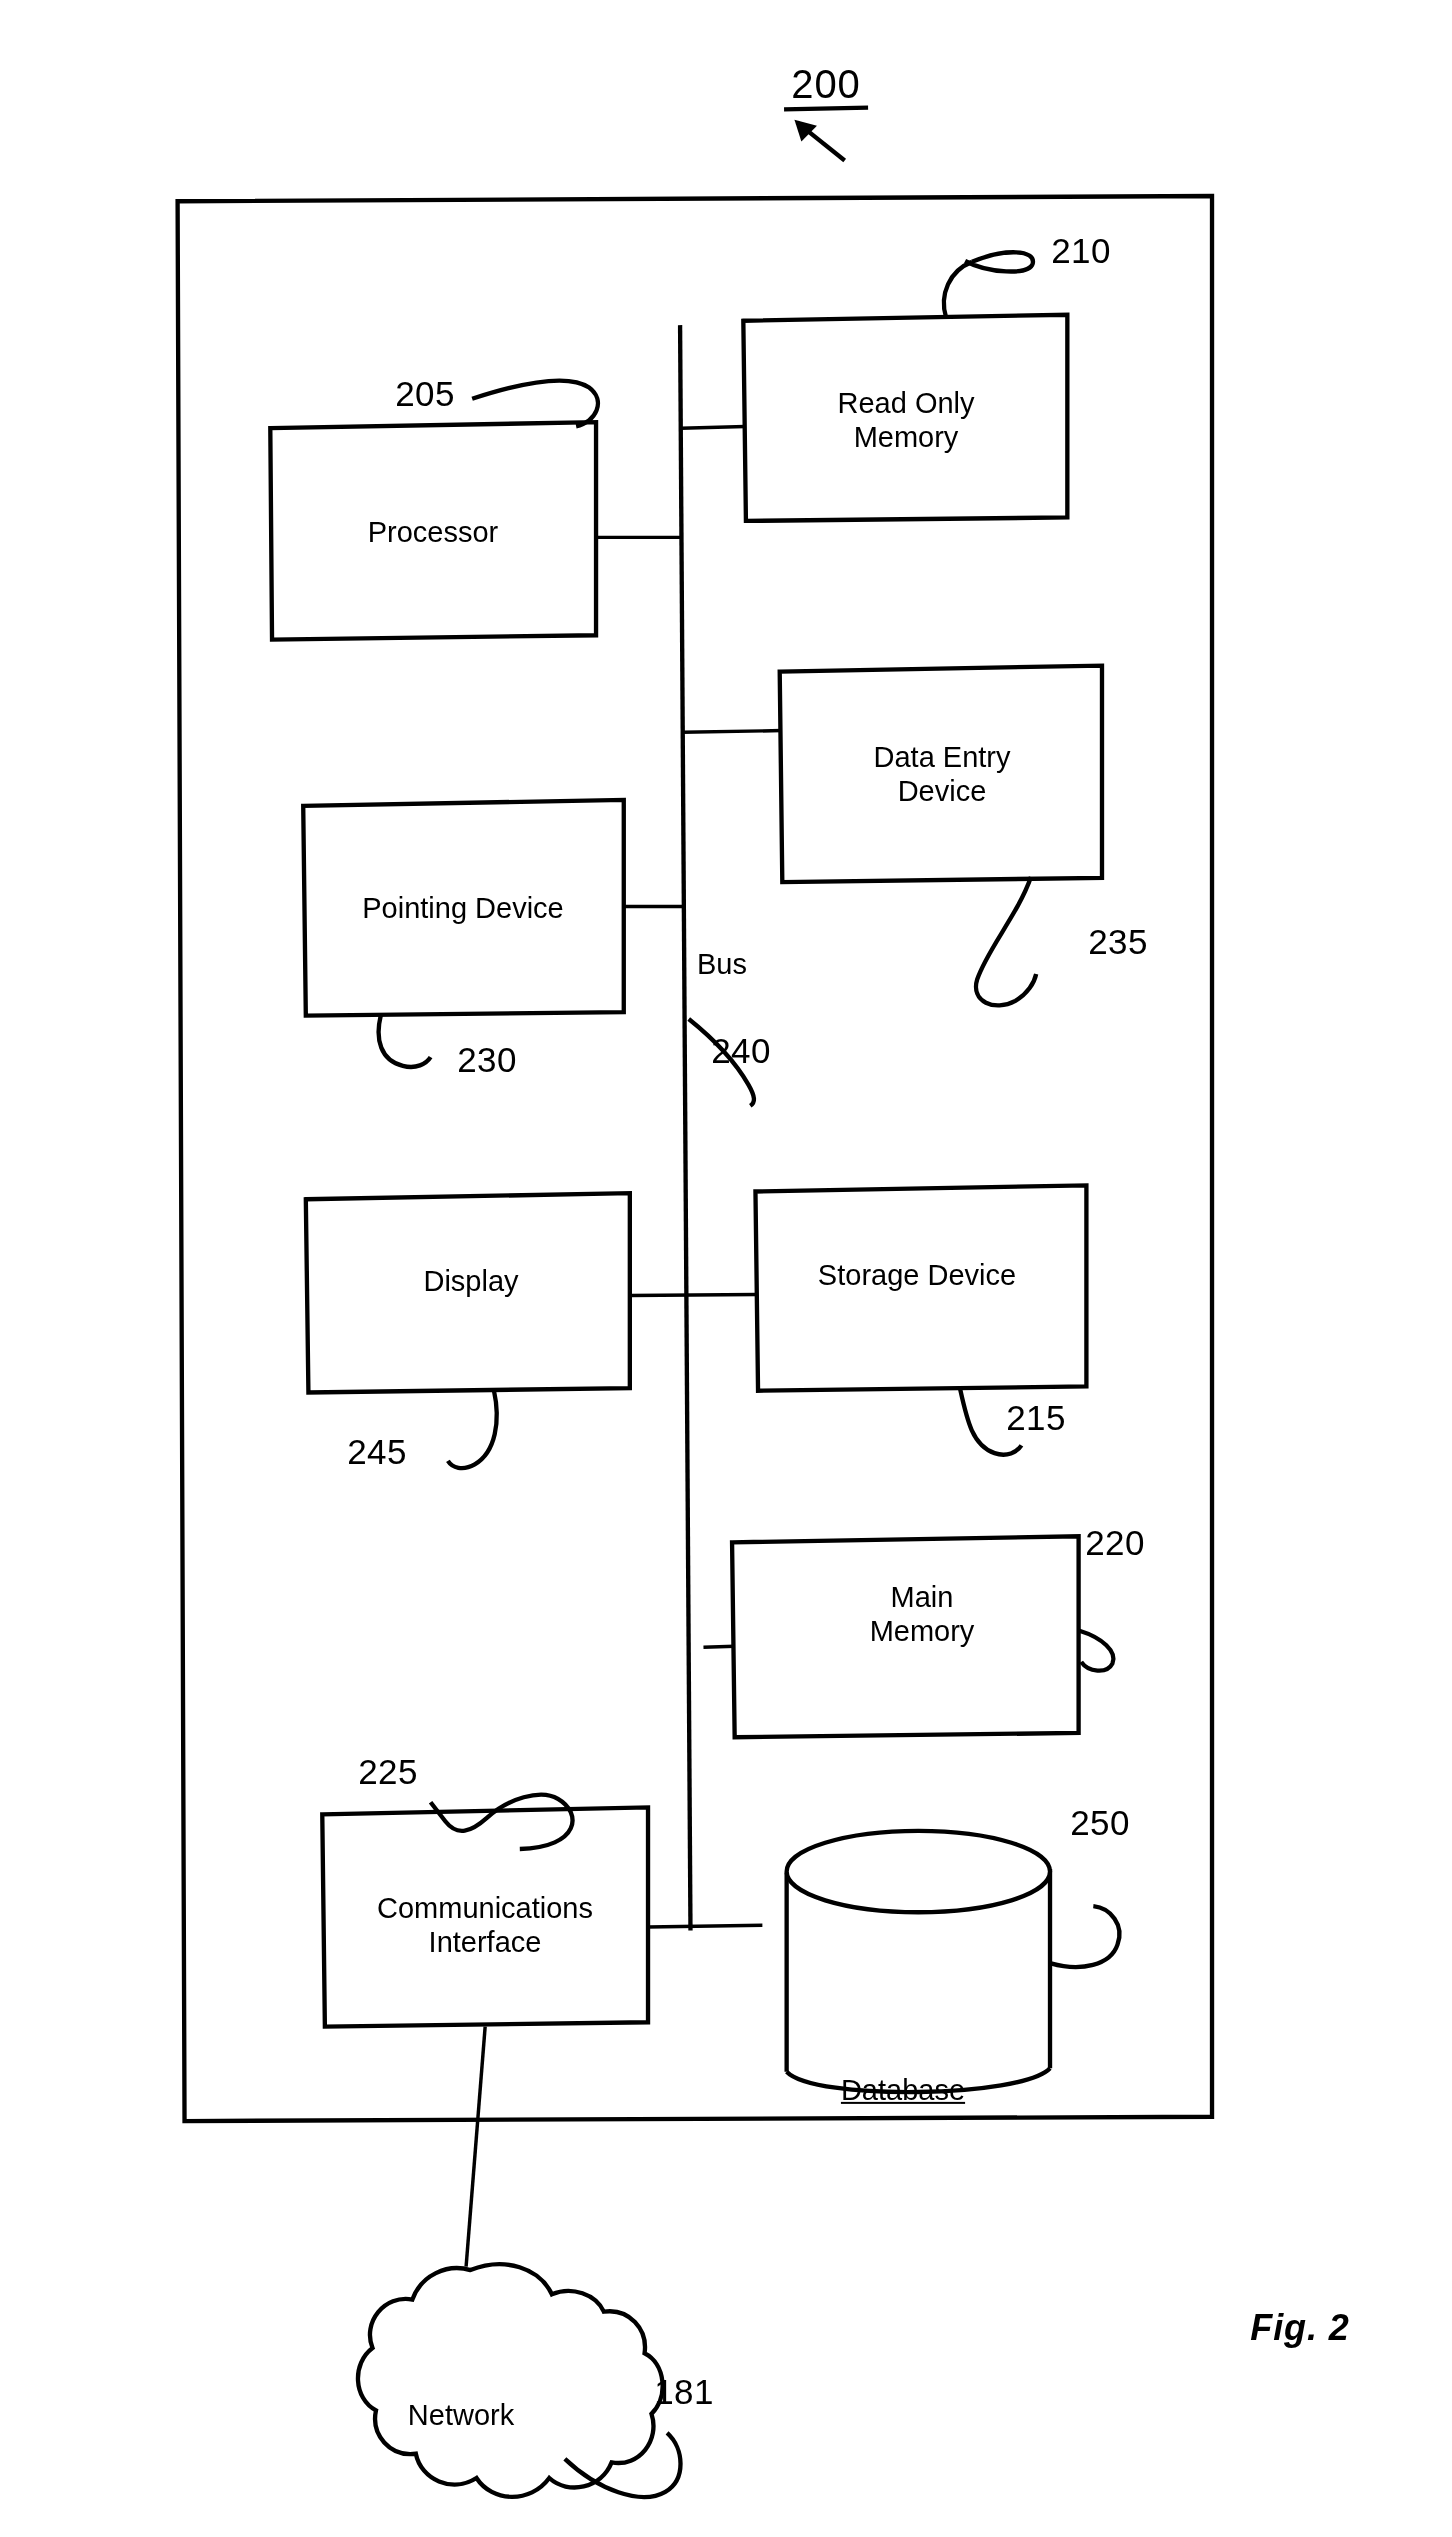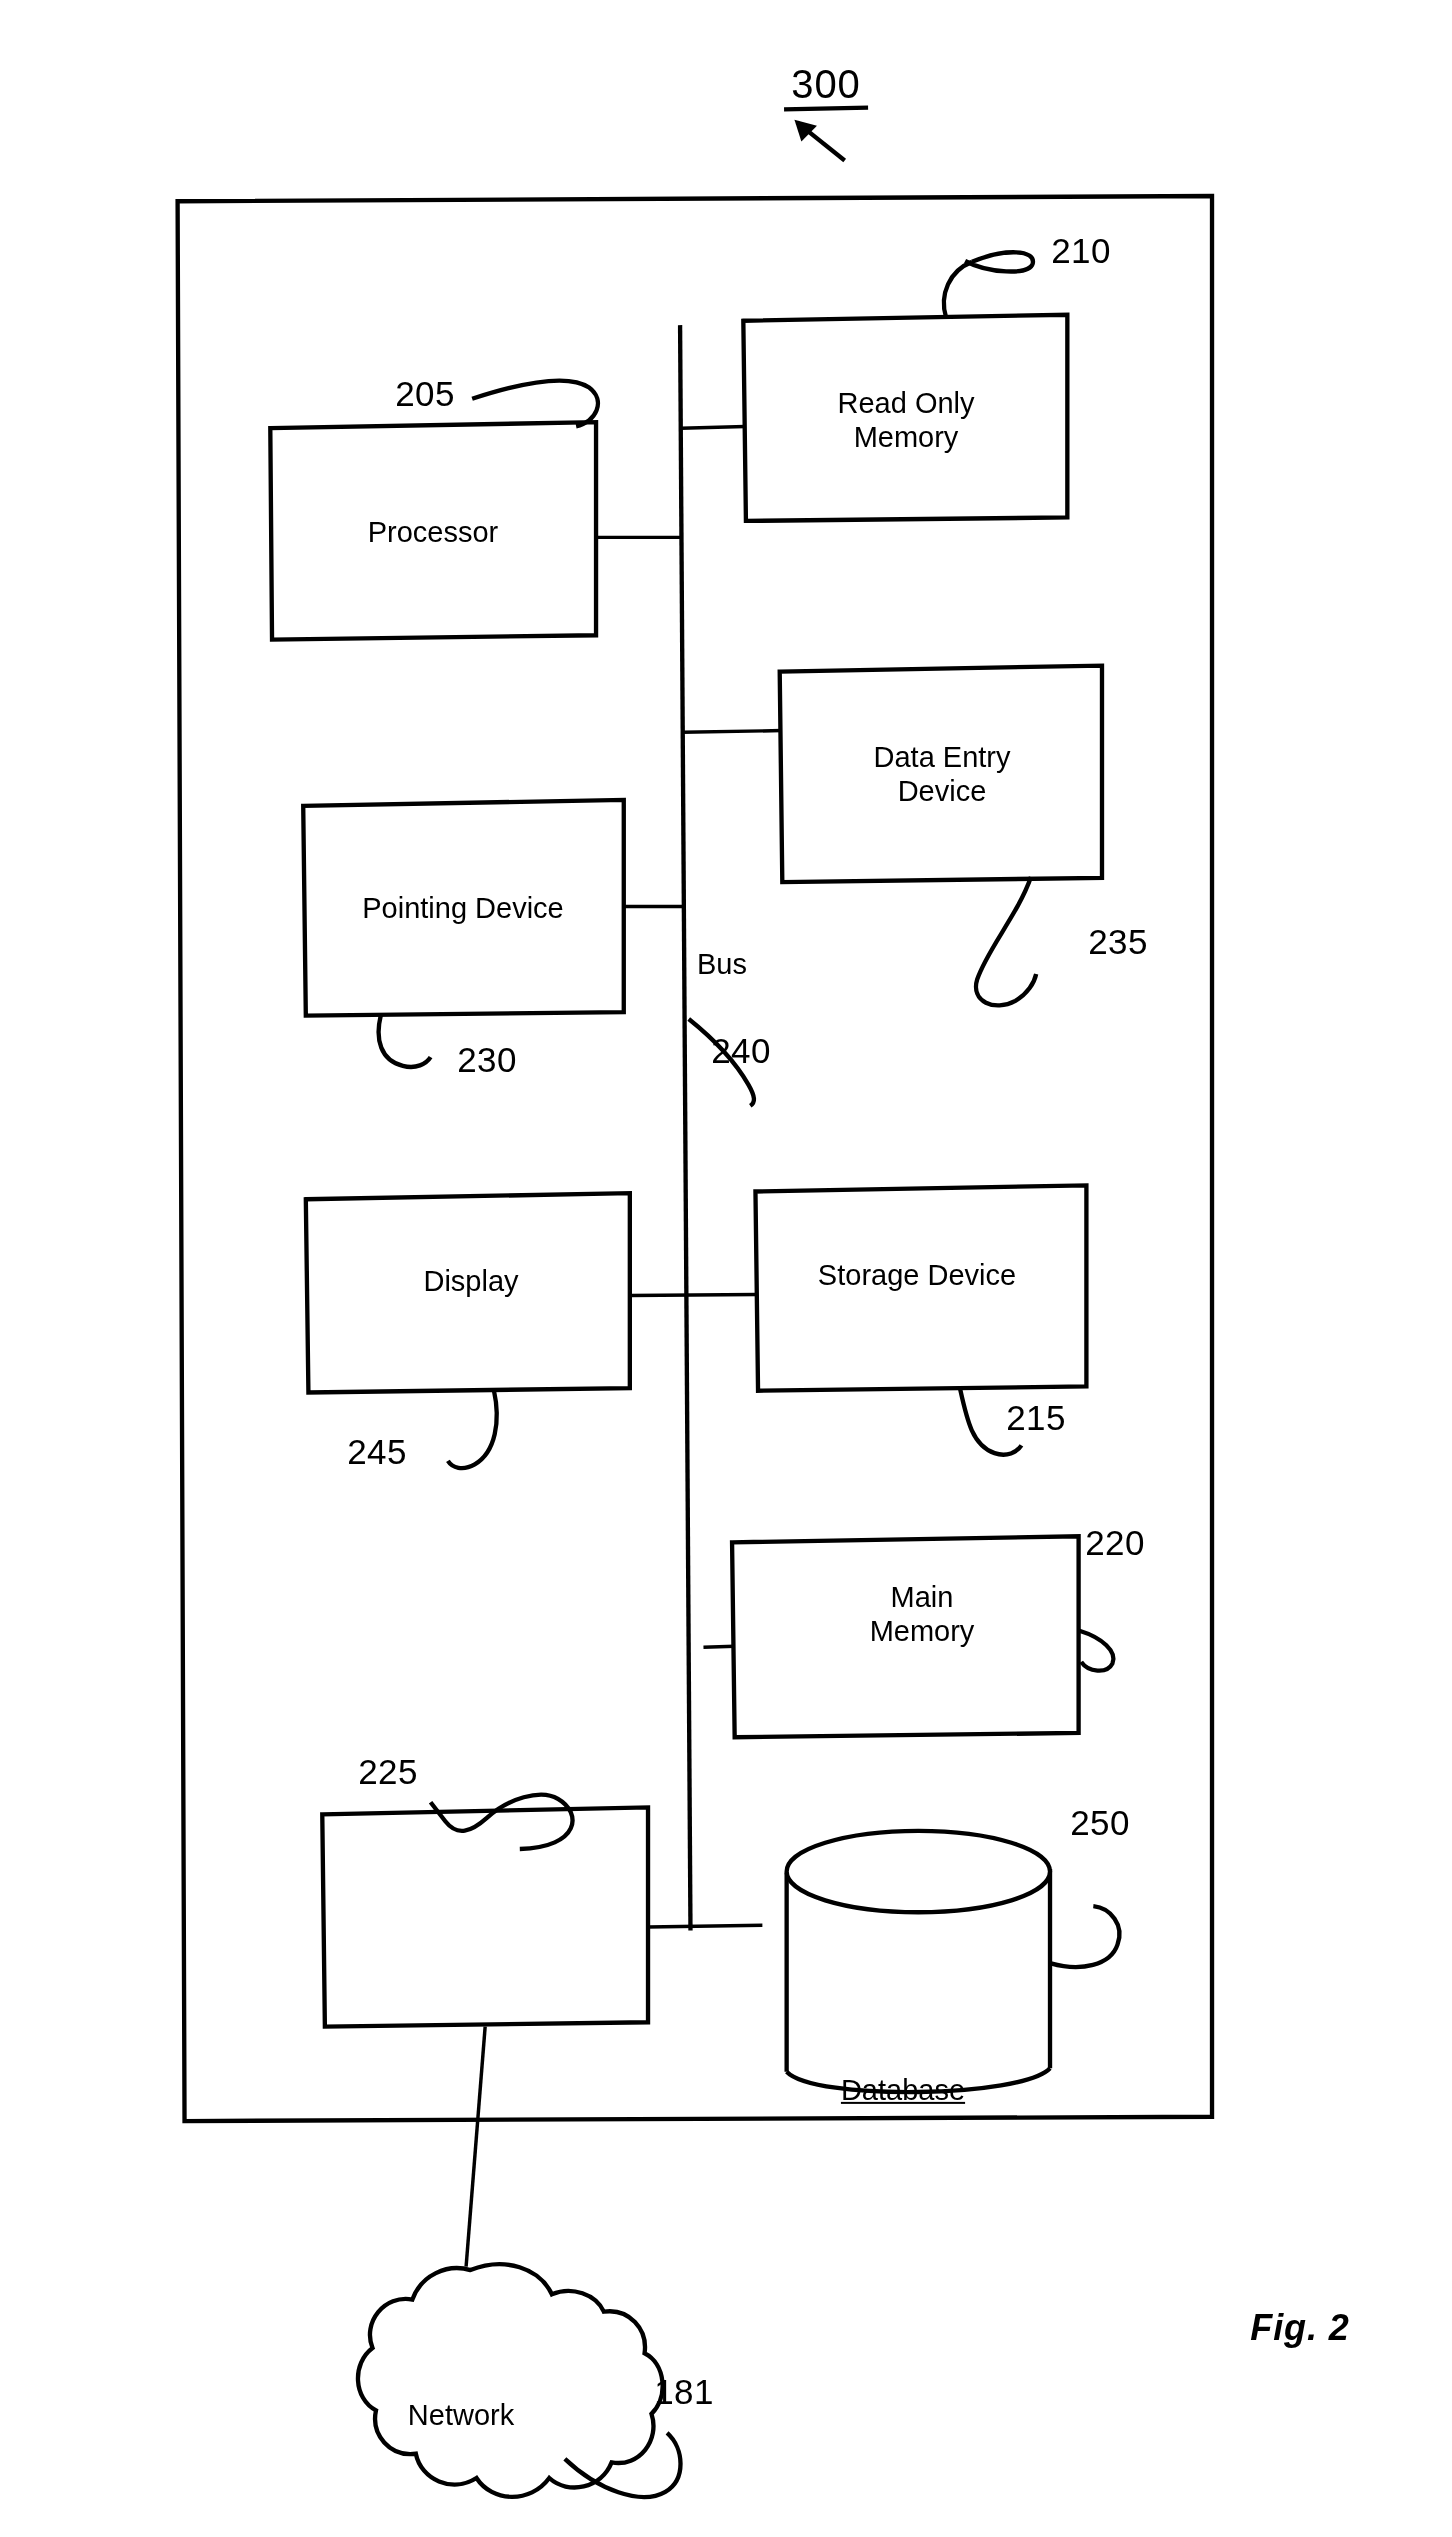--- a/index.html
+++ b/index.html
@@ -153,21 +153,21 @@
              C 522 2878 486 2862 480 2832
              C 450 2836 428 2810 434 2782
              C 408 2768 406 2728 430 2710
              C 418 2680 444 2648 476 2654
              C 486 2626 516 2612 543 2620 Z" fill="#fff" stroke="#000" stroke-width="5"></path>
 
     <path d="M 652 2838 C 690 2874 740 2892 768 2876 C 792 2862 790 2826 770 2808" fill="none" stroke="#000" stroke-width="5"></path>
 
   </svg>
 
-  <div class="lbl title-num" style="left:826px; top:85px;">300</div>
+  <div class="lbl title-num" style="left:826px; top:85px;">200</div>
 
   <div class="lbl ref-num" style="left:1081px; top:251px;">210</div>
 
   <div class="lbl box-label" style="left:906px; top:420px;"><span>Read Only</span><br><span>Memory</span></div>
 
   <div class="lbl ref-num" style="left:425px; top:394px;">205</div>
 
   <div class="lbl box-label" style="left:433px; top:532px;">Processor</div>
 
   <div class="lbl box-label" style="left:942px; top:774px;"><span>Data Entry</span><br><span>Device</span></div>
@@ -189,20 +189,21 @@
   <div class="lbl ref-num" style="left:377px; top:1452px;">245</div>
 
   <div class="lbl ref-num" style="left:1036px; top:1418px;">215</div>
 
   <div class="lbl ref-num" style="left:1115px; top:1543px;">220</div>
 
   <div class="lbl box-label" style="left:893px; top:1614px;margin-left:29px;"><span>Main</span><br><span>Memory</span></div>
 
   <div class="lbl ref-num" style="left:388px; top:1772px;">225</div>
 
+  <div class="lbl box-label" style="left:485px; top:1925px;"><span>Communications</span><br><span>Interface</span></div>
 
   <div class="lbl ref-num" style="left:1100px; top:1823px;">250</div>
 
   <div class="lbl db-label" style="left:903px; top:2090px;text-decoration:underline;">Database</div>
 
   <div class="lbl cloud-label" style="left:461px; top:2415px;">Network</div>
 
   <div class="lbl ref-num" style="left:684px; top:2392px;">181</div>
 
   <div class="lbl fig-caption" style="left:1300px; top:2328px;">Fig. 2</div>

